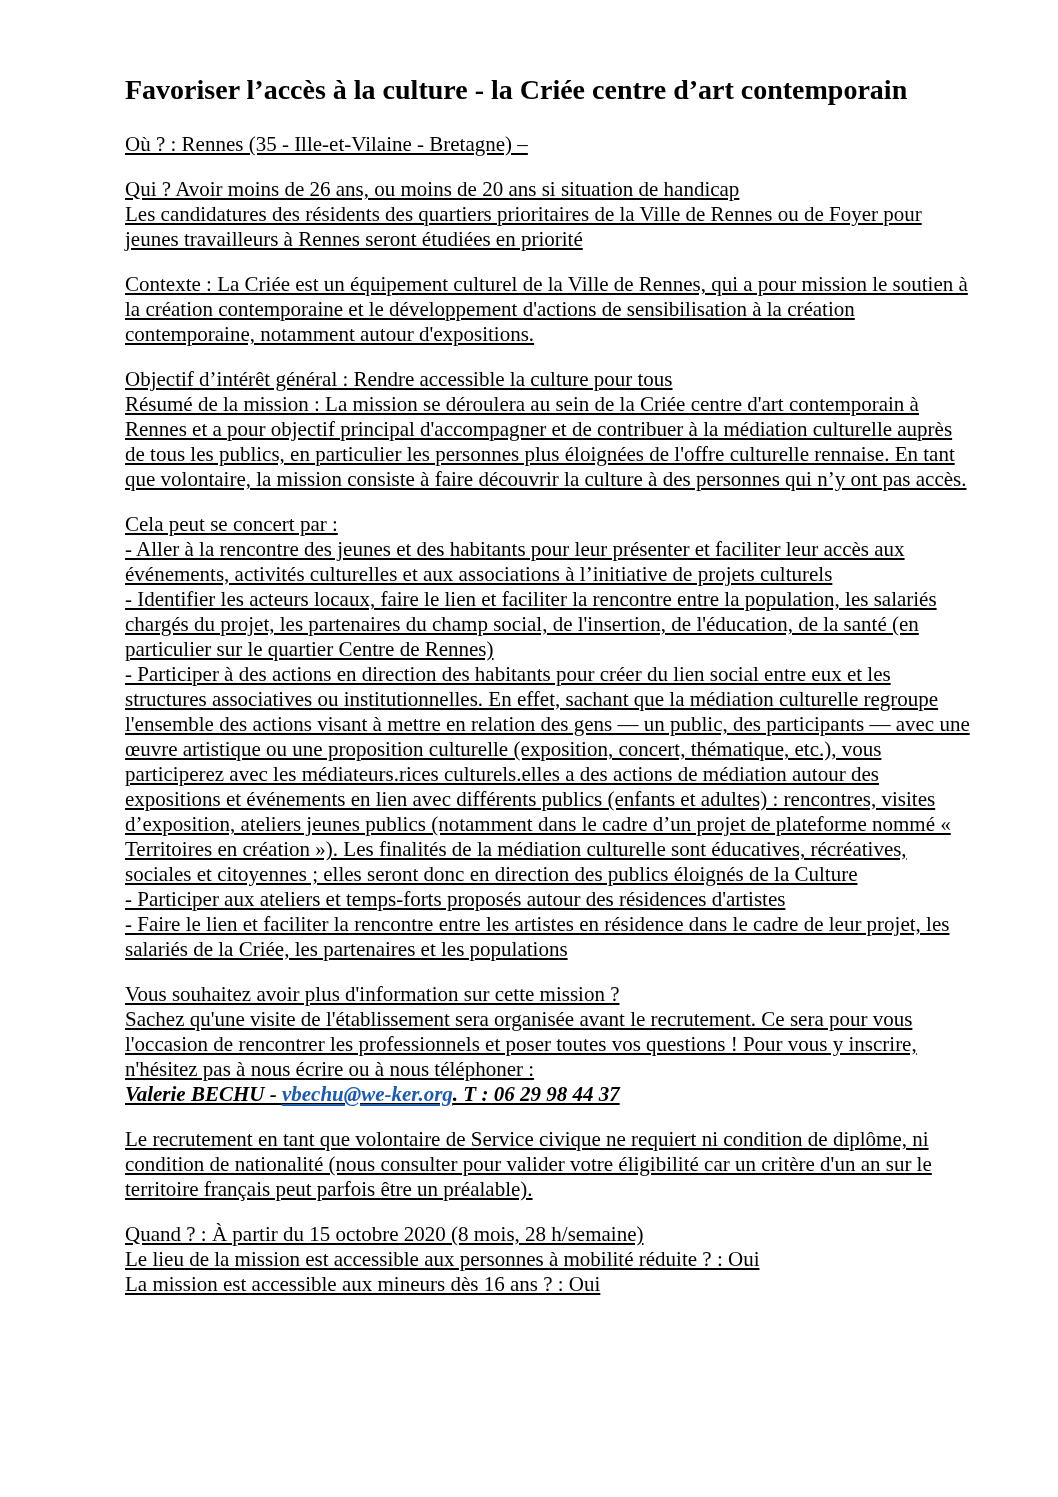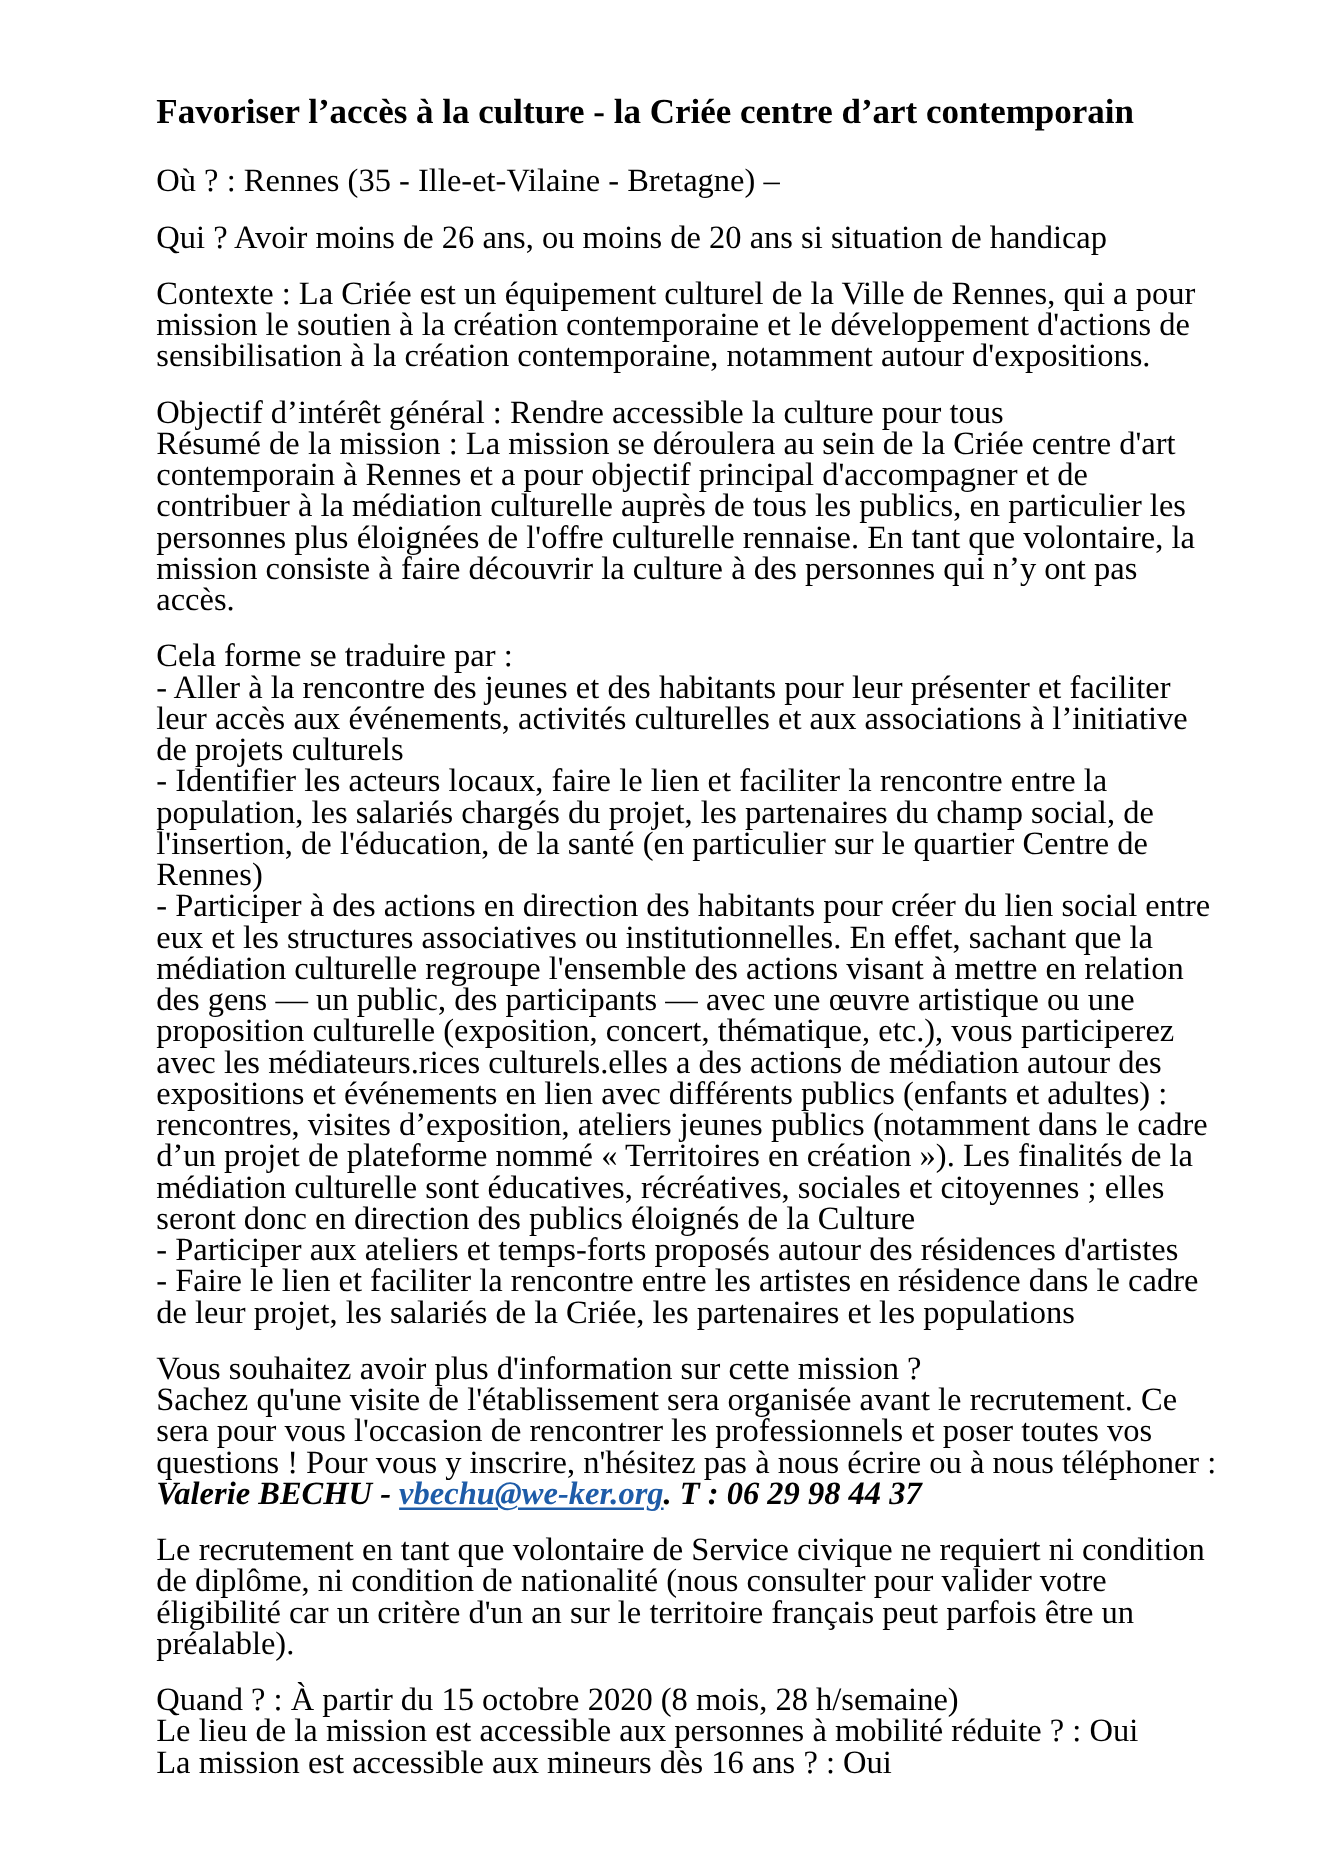--- a/index.html
+++ b/index.html
@@ -21,24 +21,25 @@
   }
   .doc-title {
     font-size: 28px;
     line-height: 32px;
     font-weight: 700;
     margin: 0 0 26px 0;
     white-space: nowrap;
     color: var(--text-color);
   }
   .para {
-    font-size: 26px;
+    font-size: 21px;
     line-height: 25px;
     margin: 0 0 20px 0;
     color: var(--text-color);
+    text-decoration: underline;
   }
   .para:last-child { margin-bottom: 0; }
   .line { display: block; }
   .contact-italic {
     font-style: italic;
     font-weight: 700;
   }
   a.email-link {
     color: var(--link-color);
     font-style: italic;
@@ -52,30 +53,31 @@
 <body>
 
 <div class="page">
   <h1 class="doc-title">Favoriser l’accès à la culture - la Criée centre d’art contemporain</h1>
   <div id="doc-body">
       <p class="para">
         <span class="line">Où ? : Rennes (35 - Ille-et-Vilaine - Bretagne) –</span>
       </p>
       <p class="para">
         <span class="line">Qui ? Avoir moins de 26 ans, ou moins de 20 ans si situation de handicap</span>
+        <span class="line">Les candidatures des résidents des quartiers prioritaires de la Ville de Rennes ou de Foyer pour jeunes travailleurs à Rennes seront étudiées en priorité</span>
       </p>
       <p class="para">
         <span class="line">Contexte : La Criée est un équipement culturel de la Ville de Rennes, qui a pour mission le soutien à la création contemporaine et le développement d'actions de sensibilisation à la création contemporaine, notamment autour d'expositions.</span>
       </p>
       <p class="para">
         <span class="line">Objectif d’intérêt général : Rendre accessible la culture pour tous</span>
         <span class="line">Résumé de la mission : La mission se déroulera au sein de la Criée centre d'art contemporain à Rennes et a pour objectif principal d'accompagner et de contribuer à la médiation culturelle auprès de tous les publics, en particulier les personnes plus éloignées de l'offre culturelle rennaise. En tant que volontaire, la mission consiste à faire découvrir la culture à des personnes qui n’y ont pas accès.</span>
       </p>
       <p class="para">
-        <span class="line">Cela forme se traduire par :</span>
+        <span class="line">Cela peut se concert par :</span>
         <span class="line">- Aller à la rencontre des jeunes et des habitants pour leur présenter et faciliter leur accès aux événements, activités culturelles et aux associations à l’initiative de projets culturels</span>
         <span class="line">- Identifier les acteurs locaux, faire le lien et faciliter la rencontre entre la population, les salariés chargés du projet, les partenaires du champ social, de l'insertion, de l'éducation, de la santé (en particulier sur le quartier Centre de Rennes)</span>
         <span class="line">- Participer à des actions en direction des habitants pour créer du lien social entre eux et les structures associatives ou institutionnelles. En effet, sachant que la médiation culturelle regroupe l'ensemble des actions visant à mettre en relation des gens — un public, des participants — avec une œuvre artistique ou une proposition culturelle (exposition, concert, thématique, etc.), vous participerez avec les médiateurs.rices culturels.elles a des actions de médiation autour des expositions et événements en lien avec différents publics (enfants et adultes) : rencontres, visites d’exposition, ateliers jeunes publics (notamment dans le cadre d’un projet de plateforme nommé « Territoires en création »). Les finalités de la médiation culturelle sont éducatives, récréatives, sociales et citoyennes ; elles seront donc en direction des publics éloignés de la Culture</span>
         <span class="line">- Participer aux ateliers et temps-forts proposés autour des résidences d'artistes</span>
         <span class="line">- Faire le lien et faciliter la rencontre entre les artistes en résidence dans le cadre de leur projet, les salariés de la Criée, les partenaires et les populations</span>
       </p>
       <p class="para">
         <span class="line">Vous souhaitez avoir plus d'information sur cette mission ?</span>
         <span class="line">Sachez qu'une visite de l'établissement sera organisée avant le recrutement. Ce sera pour vous l'occasion de rencontrer les professionnels et poser toutes vos questions ! Pour vous y inscrire, n'hésitez pas à nous écrire ou à nous téléphoner :</span>
         <span class="line"><span class="contact-italic">Valerie BECHU - </span><a href="#" class="email-link">vbechu@we-ker.org</a><span class="contact-italic">. T : 06 29 98 44 37</span></span>

